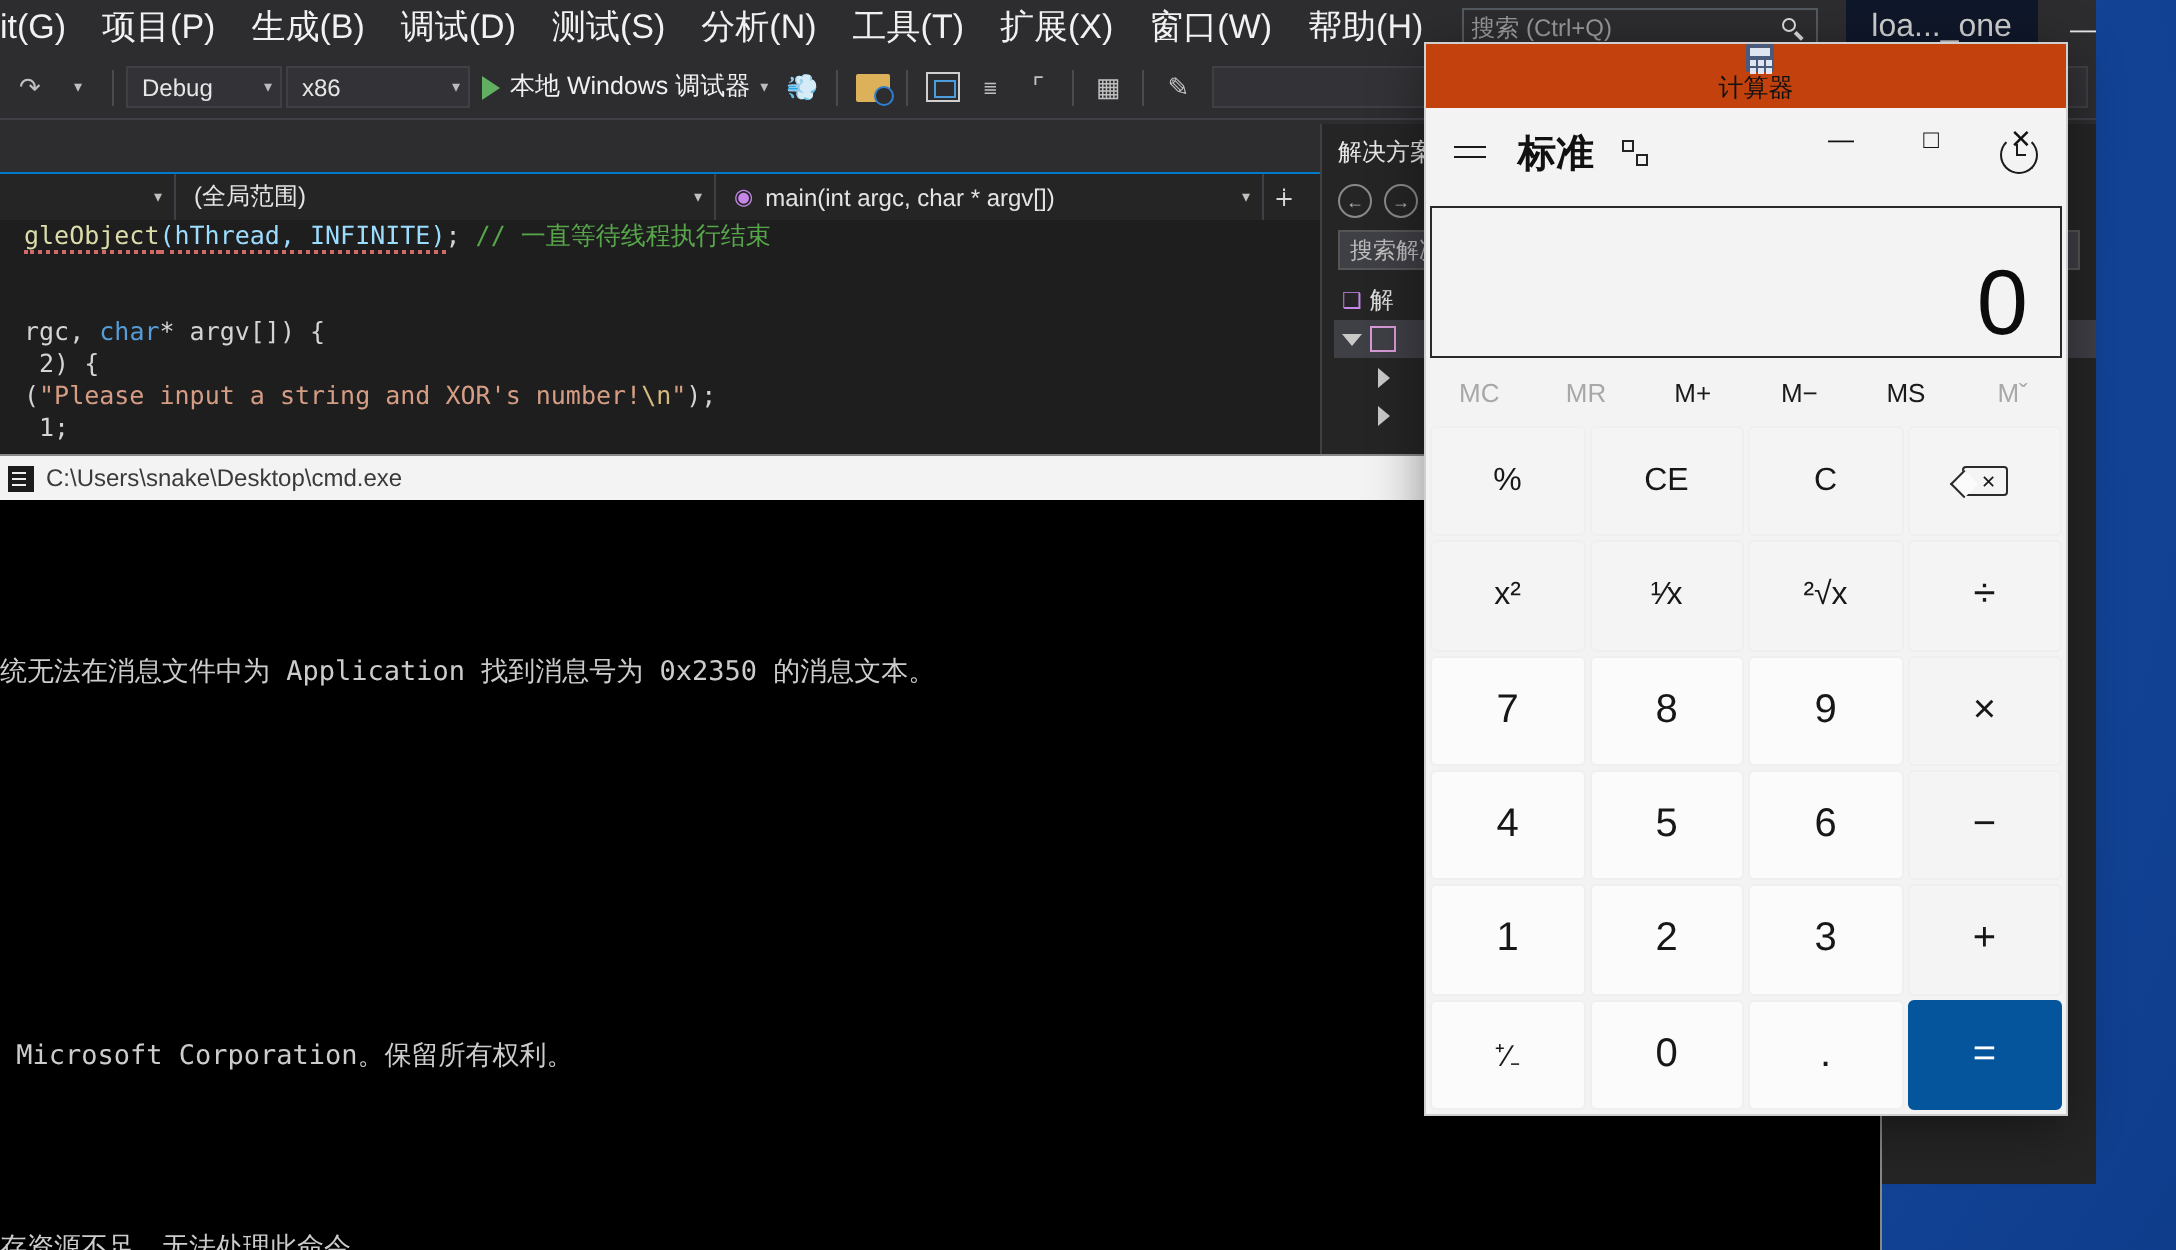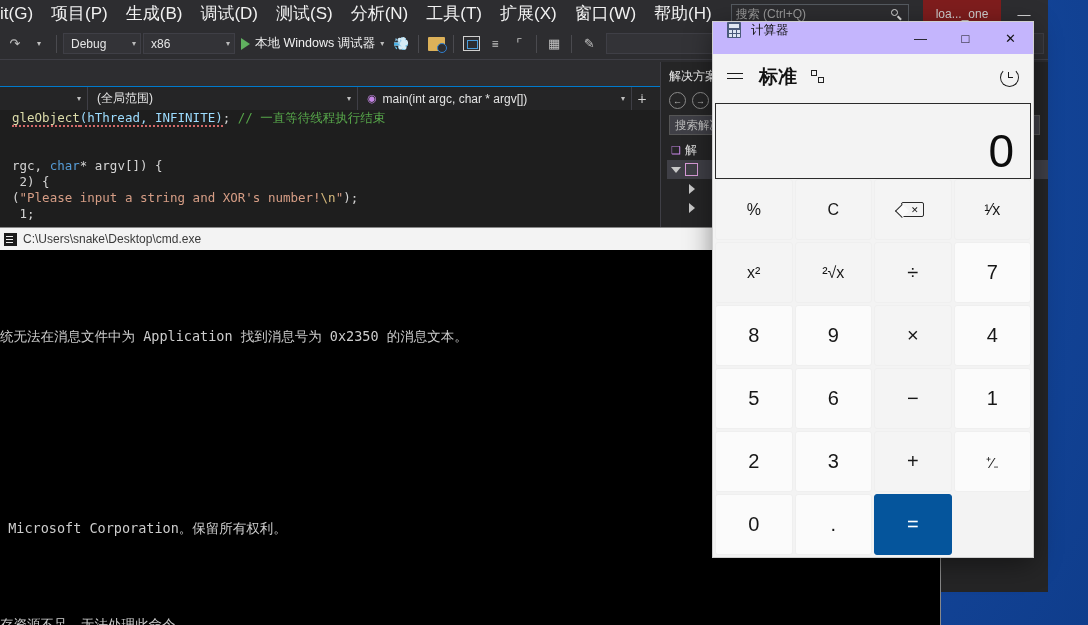--- a/index.html
+++ b/index.html
@@ -58,22 +58,22 @@
   .mag i {
     position: absolute; width: 7px; height: 7px;
     border: 1.6px solid #ddd; border-radius: 50%; left: 0; top: 1px;
   }
   .mag b {
     position: absolute; width: 5px; height: 1.6px; background: #ddd;
     transform: rotate(45deg); left: 6px; top: 9px;
   }
   .vs-proj-tab {
     margin-left: 14px;
-    font-size: 12px; color: #d0d0d0;
-    background: #7f1d1d;
+    font-size: 16px; color: #d0d0d0;
+    background: #0f172a;
     padding: 6px 13px;
     line-height: 16px;
   }
   .vs-caption-btns { margin-left: auto; display: flex; height: 28px; }
   .cap-btn {
     width: 45px; height: 28px;
     display: flex; align-items: center; justify-content: center;
     color: #e8e8e8; font-size: 13px;
   }
 
@@ -274,22 +274,23 @@
   
   .calc {
     position: absolute; left: 713px; top: 22px;
     width: 320px; height: 535px;
     background: #f3f3f3;
     box-shadow: 0 0 0 1px #cfcfcf, 0 6px 26px rgba(0,0,0,.45);
     display: flex; flex-direction: column;
     font-family: "Liberation Sans", sans-serif;
   }
   .calc-title {
-    height: 32px; display: flex; align-items: flex-start;
-    background: #c4b5fd;
+    height: 32px; display: flex; align-items: center;
+    background: #c2410c;
+    flex-direction: column;
   }
   .calc-ico {
     width: 14px; height: 16px; margin-left: 14px;
     background: #4a5a7a; position: relative; flex: 0 0 14px;
     border-radius: 1px;
   }
   .calc-ico::after {
     content: ""; position: absolute; left: 2px; top: 2px;
     right: 2px; height: 4px; background: #dfe6f2;
   }
@@ -569,30 +570,39 @@
           <i></i>
           <i></i>
         </span>
       <span class="hist-ico"></span>
     </div>
 
     <div class="calc-display">
       <span class="calc-value">0</span>
     </div>
 
+    <div class="mem-row">
+      <div class="mem-btn disabled">MC</div>
+      <div class="mem-btn disabled">MR</div>
+      <div class="mem-btn">M+</div>
+      <div class="mem-btn">M−</div>
+      <div class="mem-btn">MS</div>
+      <div class="mem-btn disabled">Mˇ</div>
+    </div>
 
     <div class="pad">
       <div class="key fn">%</div>
+      <div class="key fn">CE</div>
       <div class="key fn">C</div>
       <div class="key fn">
           <span class="bksp">✕</span>
         </div>
 
+      <div class="key fn">x²</div>
       <div class="key fn">¹⁄x</div>
-      <div class="key fn">x²</div>
       <div class="key fn">²√x</div>
       <div class="key op">÷</div>
 
       <div class="key">7</div>
       <div class="key">8</div>
       <div class="key">9</div>
       <div class="key op">×</div>
 
       <div class="key">4</div>
       <div class="key">5</div>

